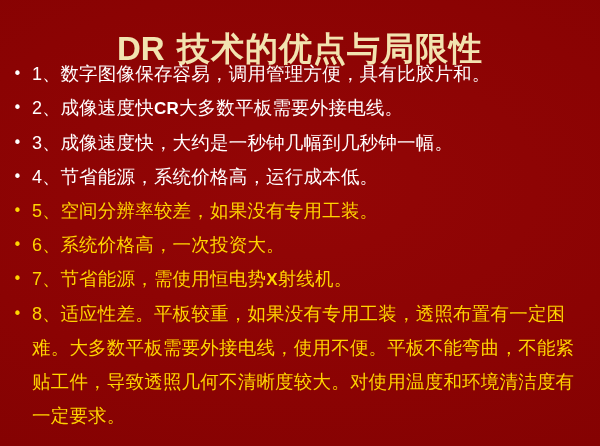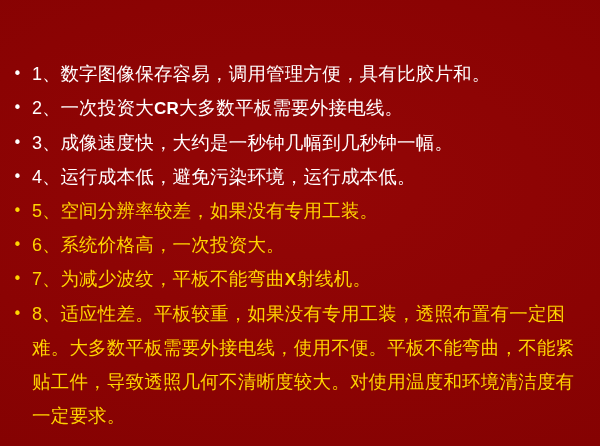--- a/index.html
+++ b/index.html
@@ -90,56 +90,59 @@
   .bullet-item.wrap {
     padding-right: 18px;
     text-indent: 0;
   }
 </style>
 </head>
 <body>
 
 <div id="slide">
 
+  <h1 class="slide-title">
+    <span class="latin">DR</span><span> 技术的优点与局限性</span>
+  </h1>
 
   <ul class="bullet-list">
 
     <li class="bullet-item tone-white">
       <span class="marker">•</span>
       <span class="num">1、</span><span>数字图像保存容易，调用管理方便，具有比胶片和。</span>
     </li>
 
     <li class="bullet-item tone-white">
       <span class="marker">•</span>
-      <span class="num">2、</span><span>一次投资大</span><span class="latin">CR</span><span>大多数平板需要外接电线。</span>
+      <span class="num">2、</span><span>成像速度快</span><span class="latin">CR</span><span>大多数平板需要外接电线。</span>
     </li>
 
     <li class="bullet-item tone-white">
       <span class="marker">•</span>
       <span class="num">3、</span><span>成像速度快，大约是一秒钟几幅到几秒钟一幅。</span>
     </li>
 
     <li class="bullet-item tone-white">
       <span class="marker">•</span>
-      <span class="num">4、</span><span>运行成本低，避免污染环境，运行成本低。</span>
+      <span class="num">4、</span><span>节省能源，系统价格高，运行成本低。</span>
     </li>
 
     <li class="bullet-item tone-gold">
       <span class="marker">•</span>
       <span class="num">5、</span><span>空间分辨率较差，如果没有专用工装。</span>
     </li>
 
     <li class="bullet-item tone-gold">
       <span class="marker">•</span>
       <span class="num">6、</span><span>系统价格高，一次投资大。</span>
     </li>
 
     <li class="bullet-item tone-gold">
       <span class="marker">•</span>
-      <span class="num">7、</span><span>为减少波纹，平板不能弯曲</span><span class="latin">X</span><span>射线机。</span>
+      <span class="num">7、</span><span>节省能源，需使用恒电势</span><span class="latin">X</span><span>射线机。</span>
     </li>
 
     <li class="bullet-item tone-gold wrap">
       <span class="marker">•</span>
       <span class="num">8、</span><span>适应性差。平板较重，如果没有专用工装，透照布置有一定困难。大多数平板需要外接电线，使用不便。平板不能弯曲，不能紧贴工件，导致透照几何不清晰度较大。对使用温度和环境清洁度有一定要求。</span>
     </li>
 
   </ul>
 </div>
 

